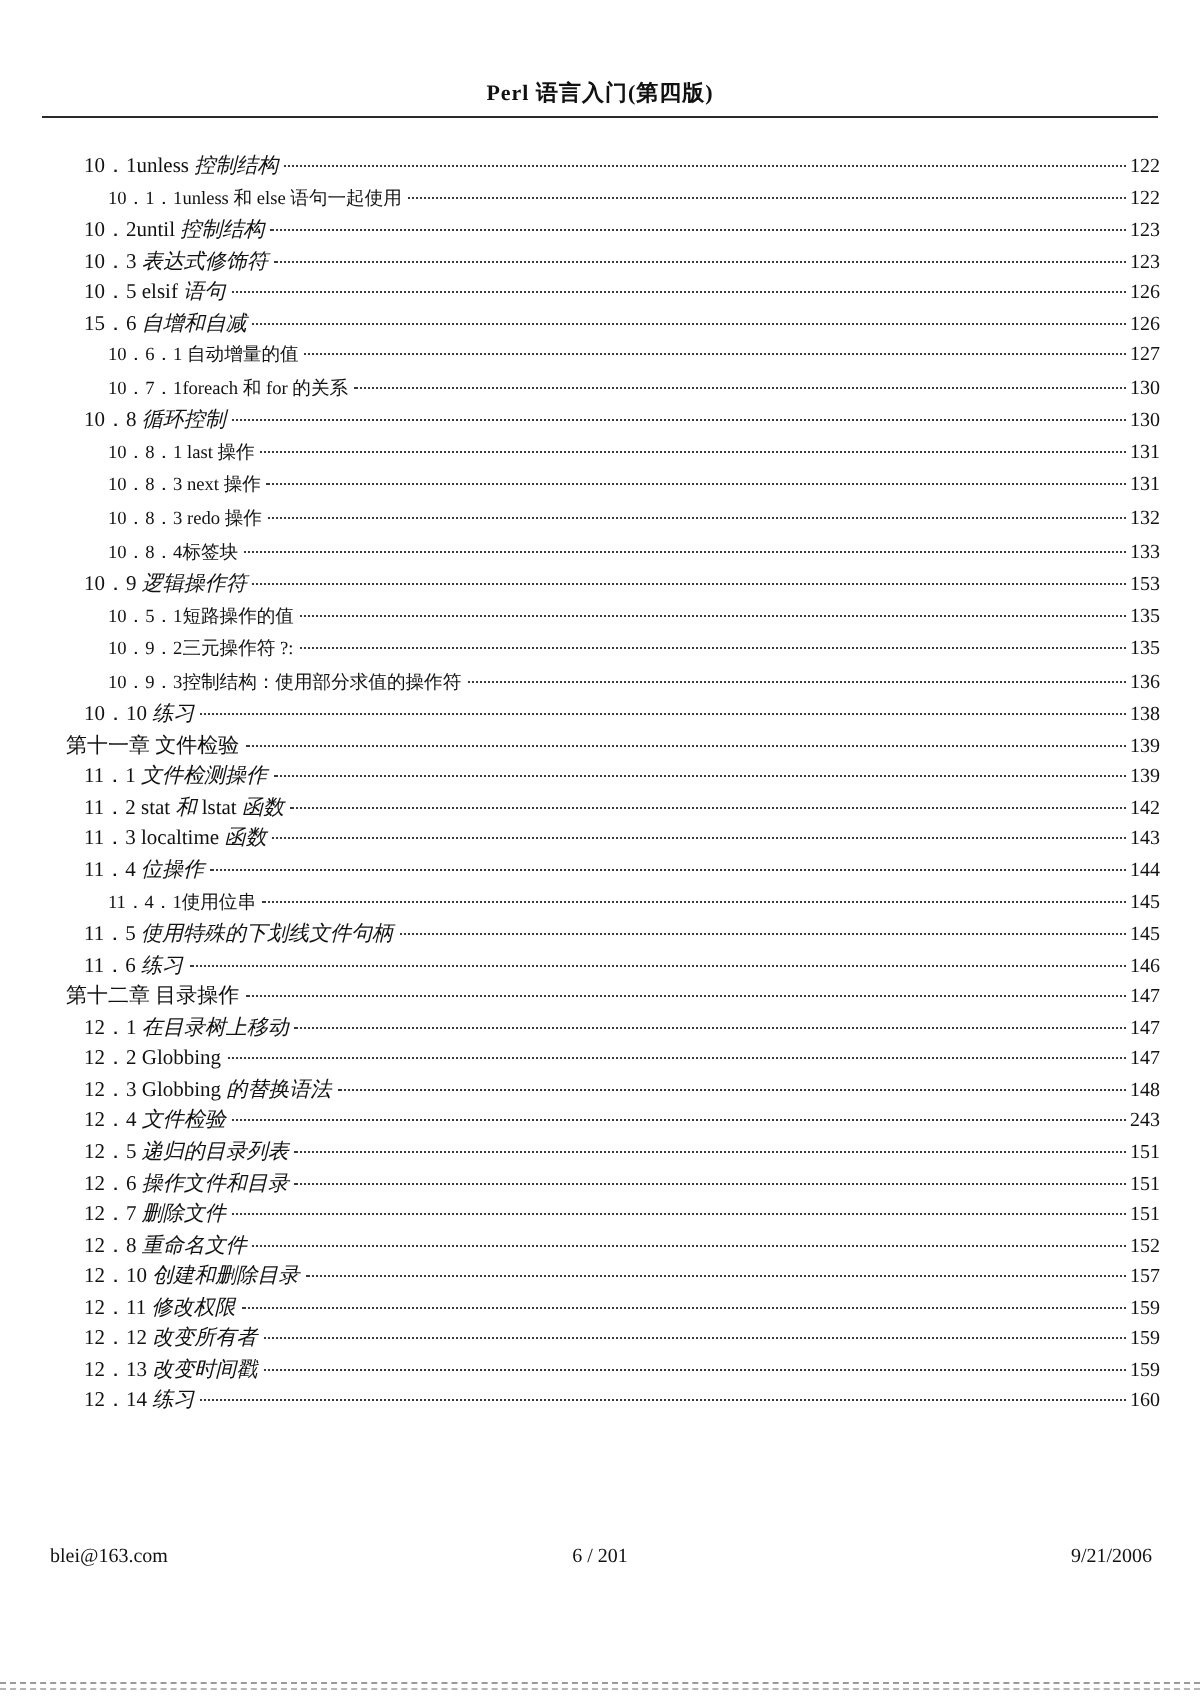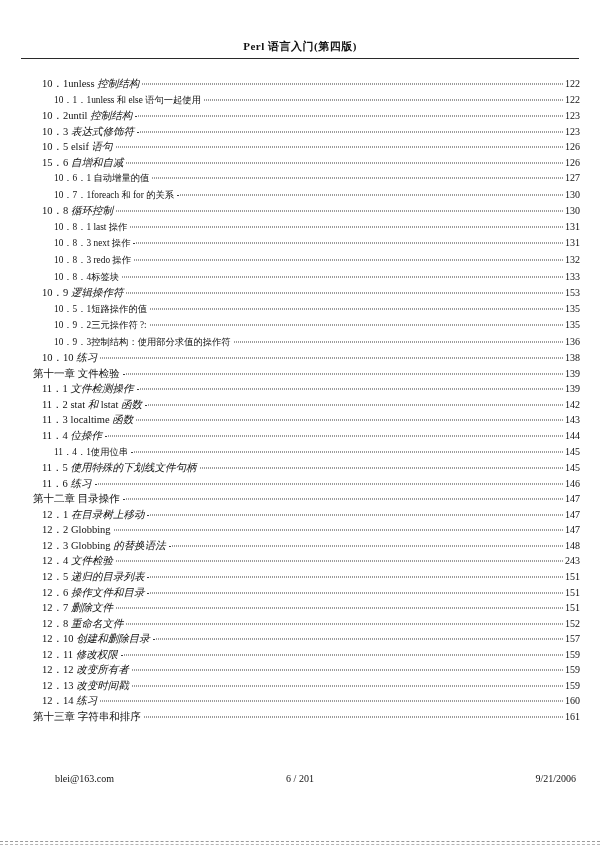--- a/index.html
+++ b/index.html
@@ -44,21 +44,21 @@
   .pagenum { flex:0 0 auto; font-size:10px; }
 
   
   .footer {
     position:absolute; left:0; right:0; top:773px;
     display:flex; justify-content:space-between; align-items:baseline;
     padding:0 24px 0 25px;
     font-size:10px;
   }
   .footer .center { position:absolute; left:0; right:0; text-align:center; }
-  .footer .left, .footer .right { position:relative; z-index:1; background:transparent;margin-left:30px; }
+  .footer .left, .footer .right { position:relative; z-index:1; background:transparent; }
 
   
   .page-sep {
     position:absolute; left:0; right:0; top:841px; height:2px;
     border-top:1px dashed #9a9a9a;
     border-bottom:1px dashed #b5b5b5;
   }
 </style>
 </head>
 <body>
@@ -261,25 +261,20 @@
       </div>
       <div class="row lvl1">
         <span class="label"><span>12．13 </span><span class="it">改变时间戳</span></span>
         <span class="leader"></span>
         <span class="pagenum">159</span>
       </div>
       <div class="row lvl1">
         <span class="label"><span>12．14 </span><span class="it">练习</span></span>
         <span class="leader"></span>
         <span class="pagenum">160</span>
-      </div>
-      <div class="row lvlch">
-        <span class="label"><span>第十三章 字符串和排序</span></span>
-        <span class="leader"></span>
-        <span class="pagenum">161</span>
       </div>
     </div>
 
   <div class="footer">
     <span class="center">6 / 201</span>
     <span class="left">blei@163.com</span>
     <span class="right">9/21/2006</span>
   </div>
 
   <div class="page-sep"></div>

